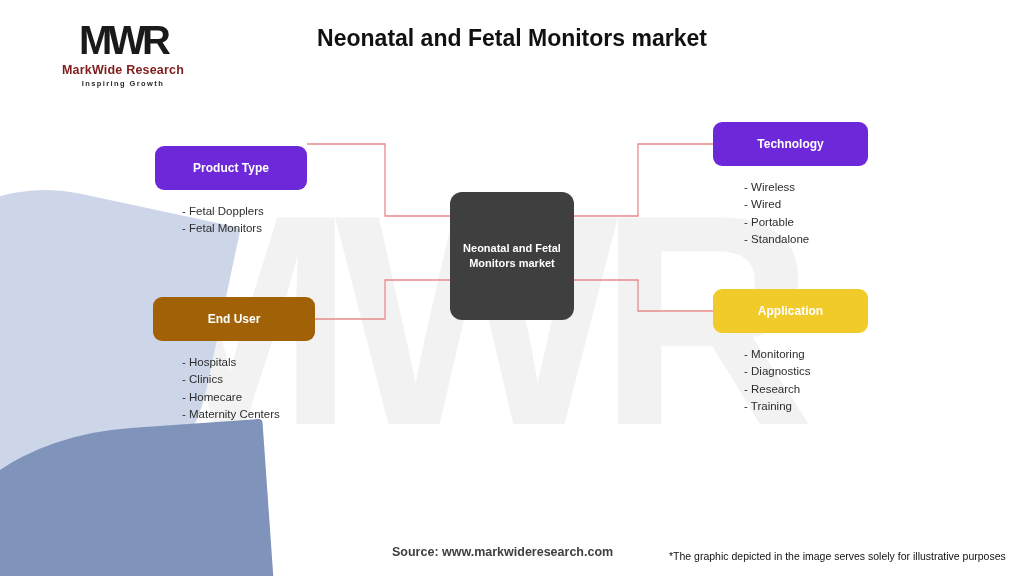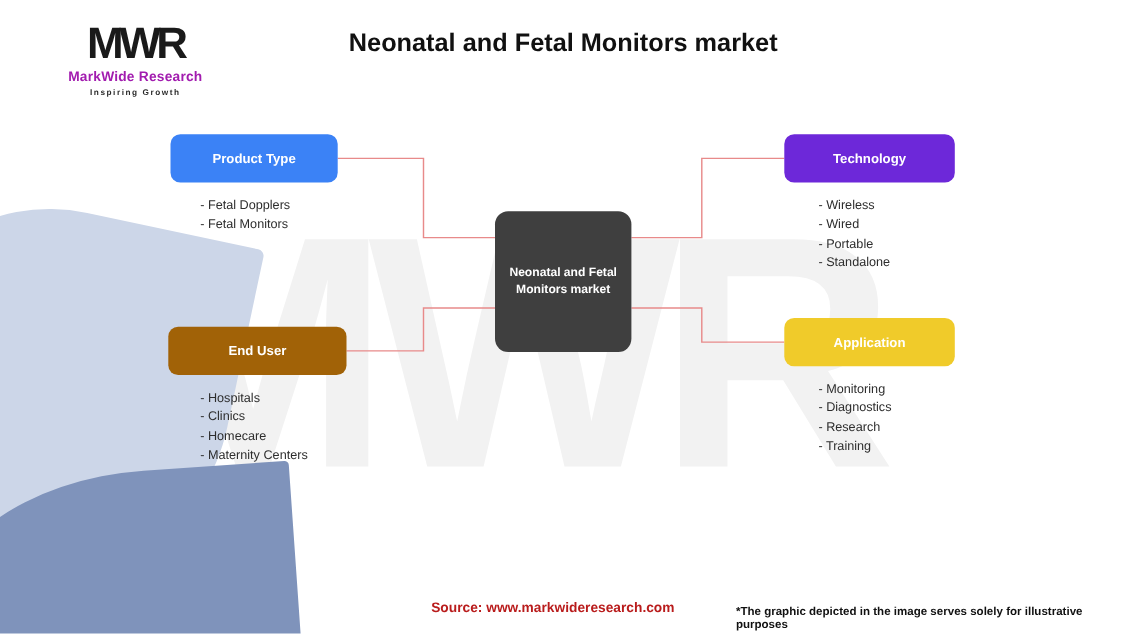--- a/index.html
+++ b/index.html
@@ -73,21 +73,21 @@
     font-weight: 700;
     font-size: 40px;
     letter-spacing: -4px;
     color: #1a1a1a;
     line-height: 1;
   }
   .logo-name {
     font-family: "Liberation Sans", sans-serif;
     font-weight: 700;
     font-size: 12.5px;
-    color: #a21caf;
+    color: #7f1d1d;
     margin-top: 3px;
     letter-spacing: 0.2px;
   }
   .logo-tag {
     font-family: "Liberation Sans", sans-serif;
     font-weight: 700;
     font-size: 7.5px;
     color: #2a2a2a;
     letter-spacing: 1.4px;
     margin-top: 2px;
@@ -154,21 +154,21 @@
     list-style: none;
     color: #2d2d2d;
     font-size: 11.5px;
     line-height: 1.5;
   }
   .branch-list li {
     white-space: nowrap;
   }
 
   #branch-product-type { left: 155px; top: 122px; }
-  #branch-product-type .branch-header { width: 152px; height: 44px; background: #3b82f6; }
+  #branch-product-type .branch-header { width: 152px; height: 44px; background: #6d28d9; margin-top: 24px; }
   #branch-product-type .branch-list { margin-top: 13px; padding-left: 27px; }
 
   #branch-end-user { left: 153px; top: 297px; }
   #branch-end-user .branch-header { width: 162px; height: 44px; background: #a16207; }
   #branch-end-user .branch-list { margin-top: 13px; padding-left: 29px; }
 
   #branch-technology { left: 713px; top: 122px; }
   #branch-technology .branch-header { width: 155px; height: 44px; background: #6d28d9; }
   #branch-technology .branch-list { margin-top: 13px; padding-left: 31px; }
 
@@ -176,28 +176,28 @@
   #branch-application .branch-header { width: 155px; height: 44px; background: #f0cb2a; }
   #branch-application .branch-list { margin-top: 13px; padding-left: 31px; }
 
   
   .source {
     position: absolute;
     left: 392px;
     top: 545px;
     font-size: 12.5px;
     font-weight: 700;
-    color: #b91c1c;
+    color: #404040;
   }
   .disclaimer {
     position: absolute;
     left: 669px;
     top: 550px;
     font-size: 10.5px;
-    font-weight: 700;
+    font-weight: 400;
     color: #111111;
   }
 </style>
 </head>
 <body>
 
 <div class="page">
 
   <div class="wm-wrap">
     <div class="wm-letter" style="left:105px; top:170px;">MWR</div>

